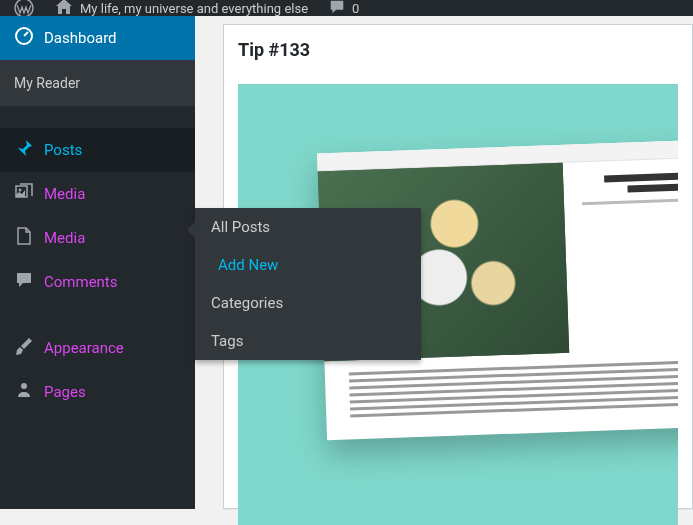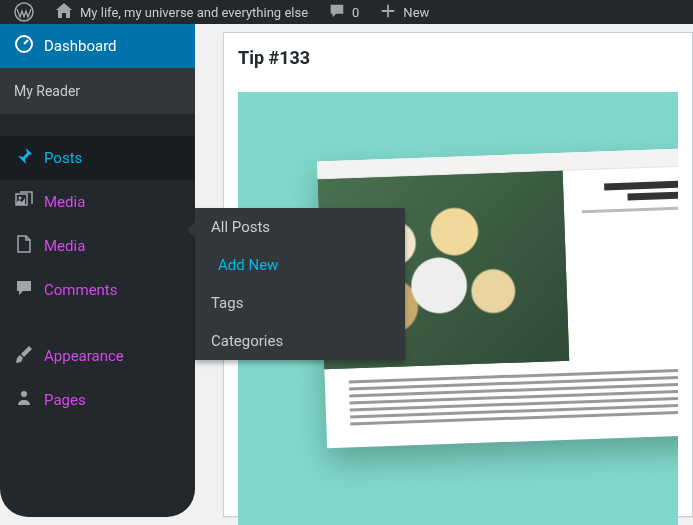--- a/index.html
+++ b/index.html
@@ -5,21 +5,21 @@
 * { margin: 0; padding: 0; box-sizing: border-box; }
 body {
   width: 693px;
   height: 525px;
   font-family: -apple-system, BlinkMacSystemFont, "Segoe UI", Roboto, sans-serif;
   background: #f1f1f1;
   overflow: hidden;
   position: relative;
 }
 .topbar {
-  height: 24px;
+  height: 16px;
   background: #23282d;
   display: flex;
   align-items: center;
   color: #ccc;
   font-size: 13px;
   padding: 0 8px;
   gap: 8px;
 }
 .topbar-item {
   display: flex;
@@ -30,21 +30,20 @@
   cursor: pointer;
 }
 .topbar svg { width: 18px; height: 18px; fill: #a0a5aa; }
 .topbar .home svg, .topbar .logo svg { width: 20px; height: 20px; }
 .container { display: flex; height: calc(100% - 32px); }
 .sidebar {
   width: 195px;
   background: #23282d;
   color: #eee;
   font-size: 15px;
-  border-radius: 28px;
 }
 .menu-item {
   display: flex;
   align-items: center;
   gap: 10px;
   padding: 10px 14px;
   cursor: pointer;
   color: #d946ef;
 }
 .menu-item.active {
@@ -129,21 +128,21 @@
 .mock-side .mh2 { height: 7px; background: #333; margin-bottom: 8px; width: 65%; margin-left: auto; }
 .mock-side .mp { height: 3px; background: #bbb; margin-bottom: 3px; width: 95%; margin-left: auto; }
 .mock-text { padding: 12px 24px 18px; }
 .mock-text .mp { height: 3px; background: #999; margin-bottom: 4px; }
 .mock-text .mp:nth-child(odd) { width: 96%; }
 .mock-text .mp:nth-child(even) { width: 92%; }
 .flyout {
   position: absolute;
   left: 195px;
   top: 208px;
-  width: 210px;
+  width: 226px;
   background: #32373c;
   box-shadow: 0 3px 5px rgba(0,0,0,.3);
   z-index: 50;
 }
 .flyout::before {
   content: "";
   position: absolute;
   left: -8px;
   top: 14px;
   border-top: 8px solid transparent;
@@ -172,26 +171,20 @@
     <span><svg viewBox="0 0 20 20">
           <path d="M10 2L2 9h2v8h4v-5h4v5h4V9h2z"></path>
         </svg></span>
     <span>My life, my universe and everything else</span>
   </div>
   <div class="topbar-item">
     <span><svg viewBox="0 0 20 20">
           <path d="M3 3h14v10H9l-4 4v-4H3z"></path>
         </svg></span>
     <span>0</span>
-  </div>
-  <div class="topbar-item">
-    <span><svg viewBox="0 0 20 20">
-          <path d="M9 3h2v6h6v2h-6v6H9v-6H3V9h6z"></path>
-        </svg></span>
-    <span>New</span>
   </div>
 </div>
 
 <div class="container">
   <div class="sidebar">
     <div class="menu-item active">
       <span><svg viewBox="0 0 20 20">
             <circle cx="10" cy="10" r="8" fill="none" stroke="#fff" stroke-width="2"></circle>
             <path d="M10 10L14 6" stroke="#fff" stroke-width="2"></path>
           </svg></span>
@@ -271,15 +264,15 @@
           </div>
         </div>
       </div>
     </div>
   </div>
 </div>
 
 <div class="flyout">
   <div class="flyout-item">All Posts</div>
   <div class="flyout-item highlight">Add New</div>
+  <div class="flyout-item">Categories</div>
   <div class="flyout-item">Tags</div>
-  <div class="flyout-item">Categories</div>
 </div>
 
 </body></html>

